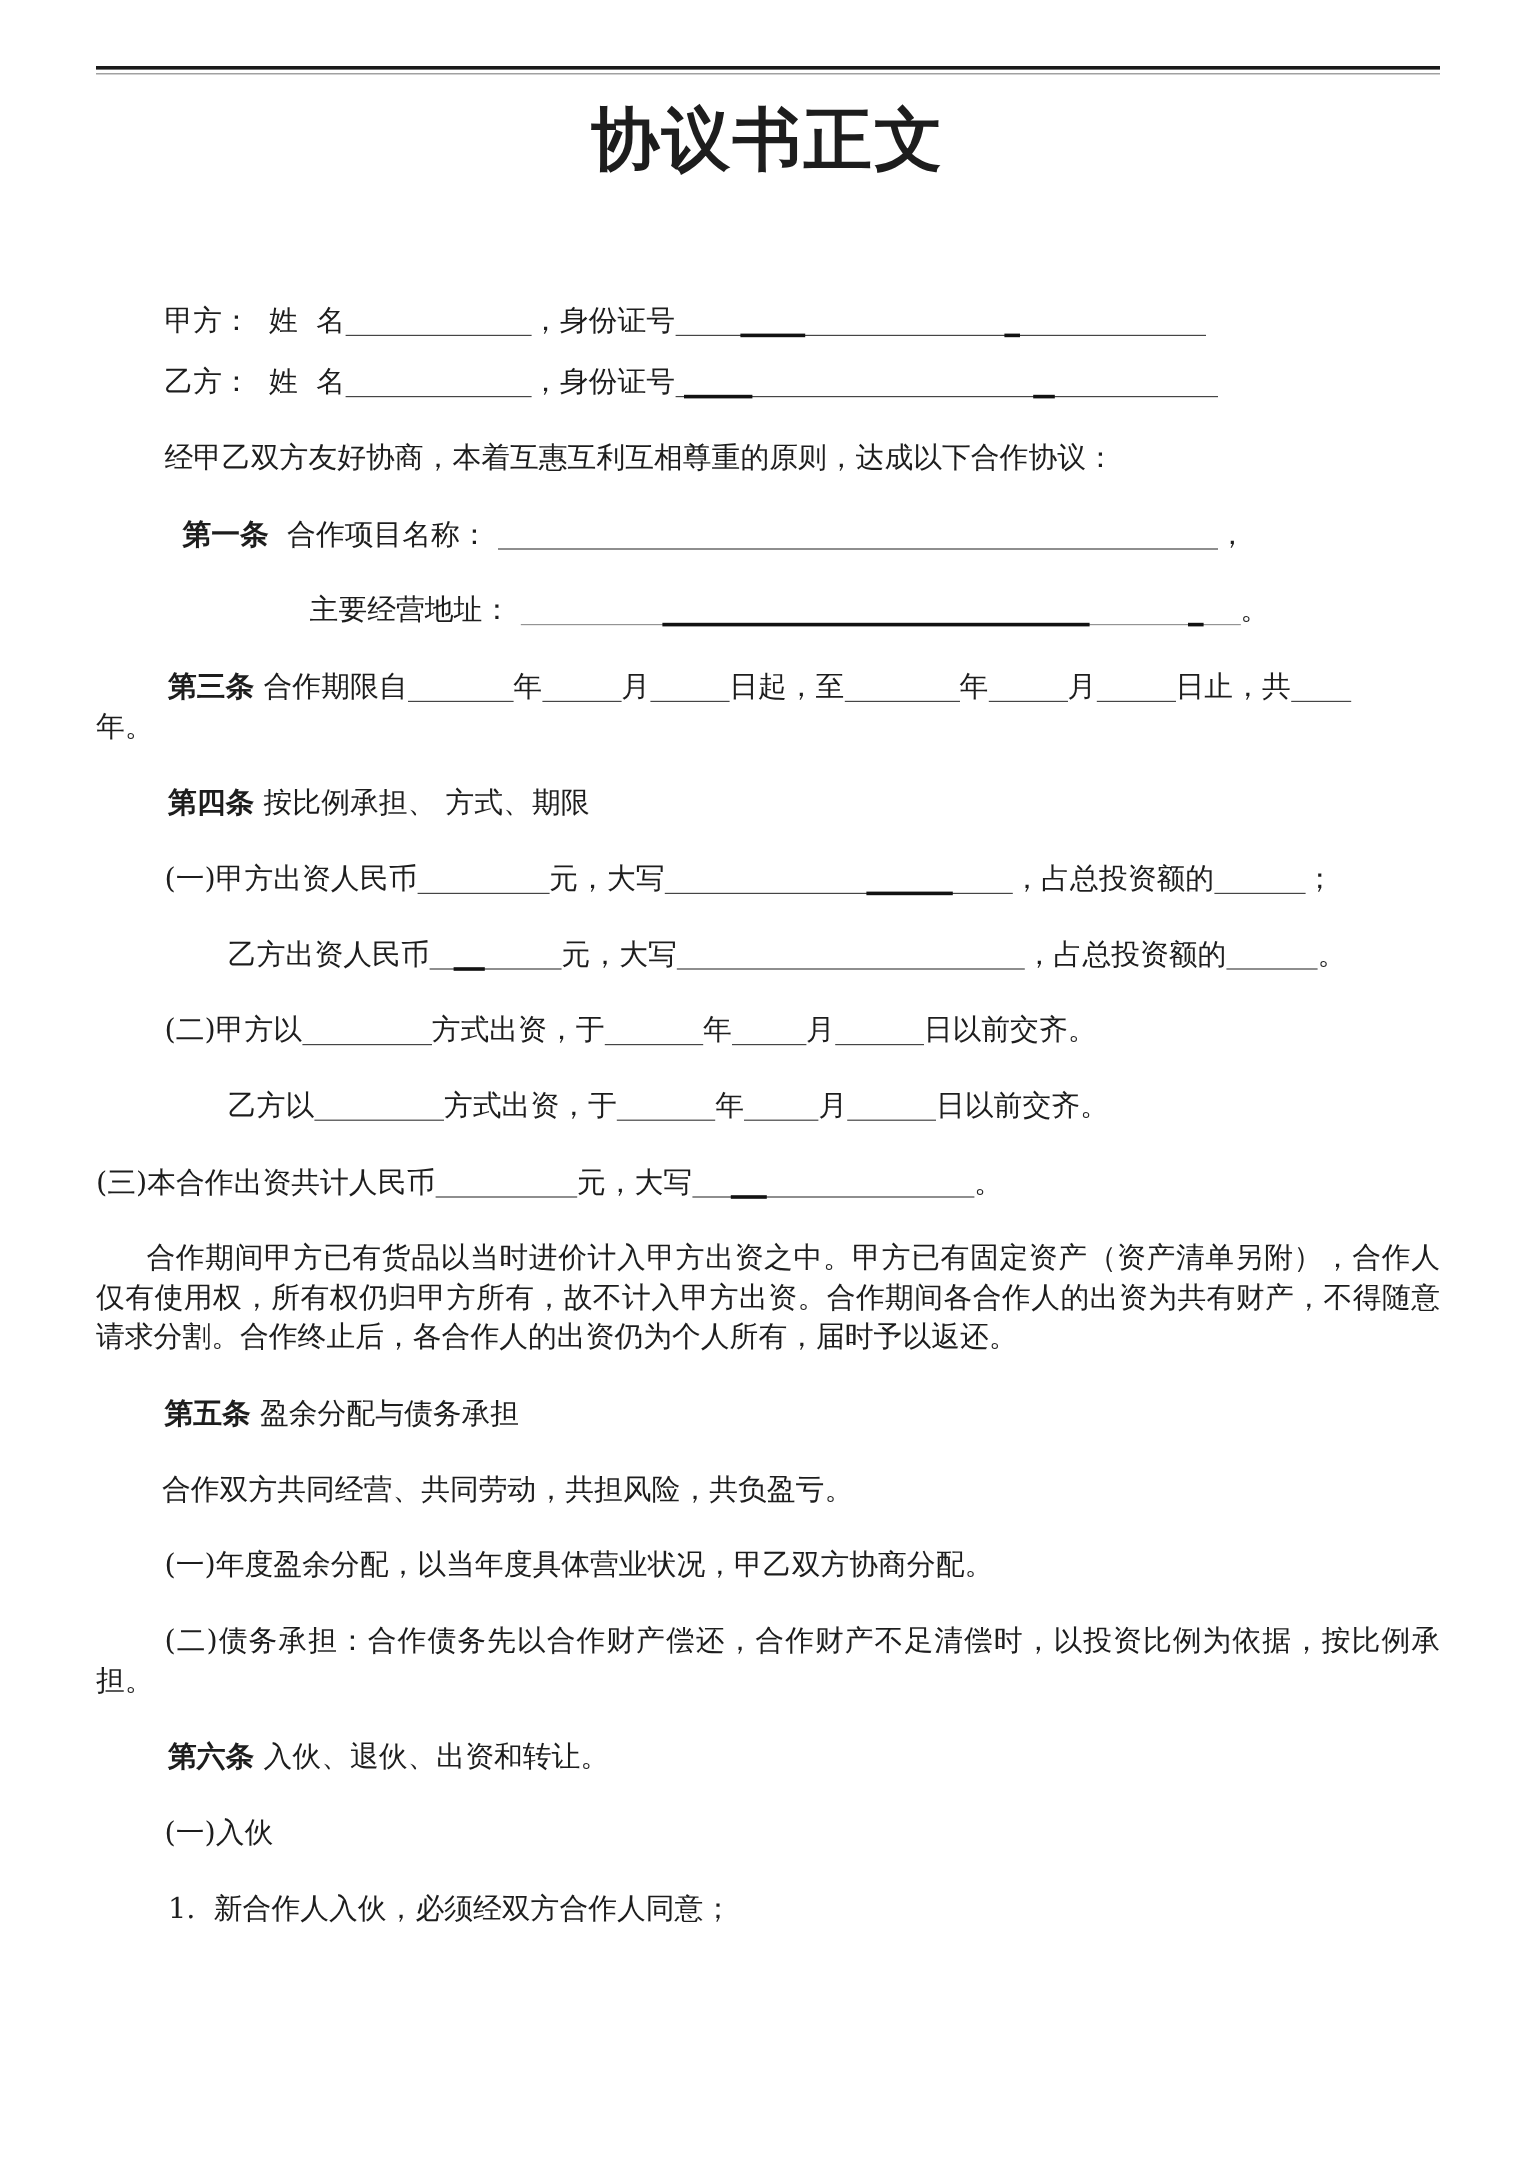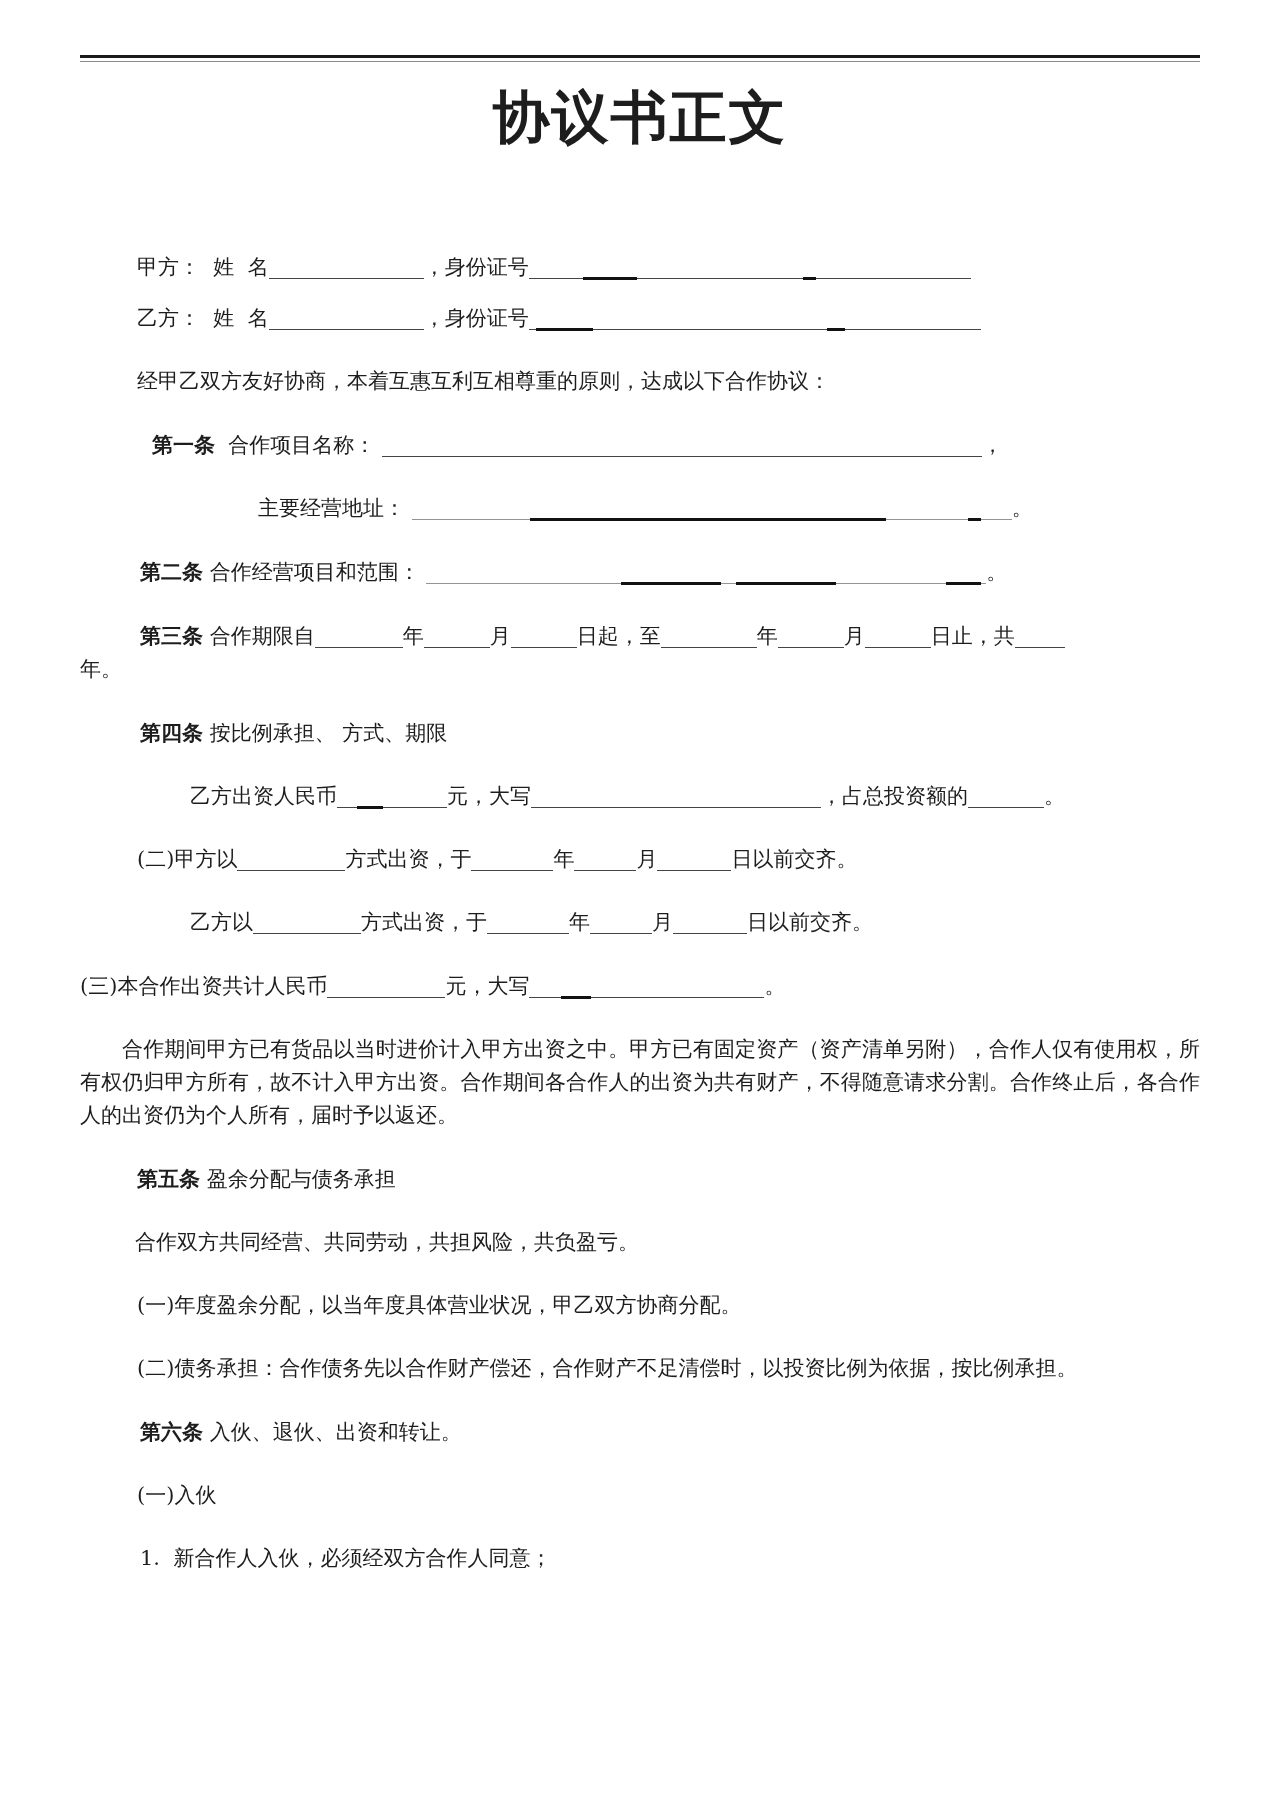--- a/index.html
+++ b/index.html
@@ -19,21 +19,21 @@
   }
   .title {
     text-align:center;
     font-size:57px;
     font-weight:bold;
     line-height:62px;
     margin:24px 0 103px 0;
     letter-spacing:2px;
   }
   .para {
-    font-size:21px;
+    font-size:24px;
     line-height:33px;
     margin:30px 0 0 0;
     white-space:pre-wrap;
     word-break:break-all;
   }
   .para.wrap { text-align:justify; }
   .para.cont { margin-top:0; }
   .seg.bold { font-weight:bold; }
   .blank {
     display:inline-block;
@@ -56,24 +56,24 @@
 
 <div class="sheet">
   <div class="rule"></div>
   <h1 class="title">协议书正文</h1>
   <div>
       <p class="para" style="text-indent: 57px;"><span class="seg">甲方：  姓  名</span><span class="blank" style="width: 155px;"></span><span class="seg">，身份证号</span><span class="blank" style="width: 442px;"><i class="darkseg" style="left: 54px; width: 54px;"></i><i class="darkseg" style="left: 274px; width: 13px;"></i></span></p>
       <p class="para" style="text-indent: 57px; margin-top: 18px;"><span class="seg">乙方：  姓  名</span><span class="blank" style="width: 155px;"></span><span class="seg">，身份证号</span><span class="blank" style="width: 452px;"><i class="darkseg" style="left: 7px; width: 57px;"></i><i class="darkseg" style="left: 298px; width: 18px;"></i></span></p>
       <p class="para" style="text-indent: 57px;"><span class="seg">经甲乙双方友好协商，本着互惠互利互相尊重的原则，达成以下合作协议：</span></p>
       <p class="para" style="text-indent: 72px;"><span class="seg bold">第一条</span><span class="seg">  合作项目名称： </span><span class="blank" style="width: 600px;"></span><span class="seg">，</span></p>
       <p class="para" style="text-indent: 178px;"><span class="seg">主要经营地址： </span><span class="blank light" style="width: 600px;"><i class="darkseg" style="left: 118px; width: 356px;"></i><i class="darkseg" style="left: 556px; width: 13px;"></i></span><span class="seg">。</span></p>
-      <p class="para" style="text-indent: 60px;"><span class="seg bold">第二条</span><span class="seg"> 合作经营项目和范围： </span><span class="blank light" style="width: 560px;"><i class="darkseg" style="left: 195px; width: 100px;"></i><i class="darkseg" style="left: 310px; width: 100px;"></i><i class="darkseg" style="left: 520px; width: 35px;"></i></span><span class="seg">。</span></p>
       <p class="para" style="text-indent: 60px;"><span class="seg bold">第三条</span><span class="seg"> 合作期限自</span><span class="blank" style="width: 88px;"></span><span class="seg">年</span><span class="blank" style="width: 66px;"></span><span class="seg">月</span><span class="blank" style="width: 66px;"></span><span class="seg">日起，至</span><span class="blank" style="width: 96px;"></span><span class="seg">年</span><span class="blank" style="width: 66px;"></span><span class="seg">月</span><span class="blank" style="width: 66px;"></span><span class="seg">日止，共</span><span class="blank" style="width: 50px;"></span></p>
       <p class="para cont" style="text-indent: 0px;"><span class="seg">年。</span></p>
       <p class="para" style="text-indent: 60px;"><span class="seg bold">第四条</span><span class="seg"> 按比例承担、 方式、期限</span></p>
+      <p class="para" style="text-indent: 57px;"><span class="seg">(一)甲方出资人民币</span><span class="blank" style="width: 110px;"></span><span class="seg">元，大写</span><span class="blank" style="width: 290px;"><i class="darkseg" style="left: 168px; width: 72px;"></i></span><span class="seg">，占总投资额的</span><span class="blank" style="width: 76px;"></span><span class="seg">；</span></p>
       <p class="para" style="text-indent: 110px;"><span class="seg">乙方出资人民币</span><span class="blank" style="width: 110px;"><i class="darkseg" style="left: 20px; width: 26px;"></i></span><span class="seg">元，大写</span><span class="blank" style="width: 290px;"></span><span class="seg">，占总投资额的</span><span class="blank" style="width: 76px;"></span><span class="seg">。</span></p>
       <p class="para" style="text-indent: 57px;"><span class="seg">(二)甲方以</span><span class="blank" style="width: 108px;"></span><span class="seg">方式出资，于</span><span class="blank" style="width: 82px;"></span><span class="seg">年</span><span class="blank" style="width: 62px;"></span><span class="seg">月</span><span class="blank" style="width: 74px;"></span><span class="seg">日以前交齐。</span></p>
       <p class="para" style="text-indent: 110px;"><span class="seg">乙方以</span><span class="blank" style="width: 108px;"></span><span class="seg">方式出资，于</span><span class="blank" style="width: 82px;"></span><span class="seg">年</span><span class="blank" style="width: 62px;"></span><span class="seg">月</span><span class="blank" style="width: 74px;"></span><span class="seg">日以前交齐。</span></p>
       <p class="para" style="text-indent: 0px; margin-top: 31px;"><span class="seg">(三)本合作出资共计人民币</span><span class="blank" style="width: 118px;"></span><span class="seg">元，大写</span><span class="blank" style="width: 235px;"><i class="darkseg" style="left: 32px; width: 30px;"></i></span><span class="seg">。</span></p>
       <p class="para wrap" style="text-indent: 42px;"><span class="seg">合作期间甲方已有货品以当时进价计入甲方出资之中。甲方已有固定资产（资产清单另附），合作人仅有使用权，所有权仍归甲方所有，故不计入甲方出资。合作期间各合作人的出资为共有财产，不得随意请求分割。合作终止后，各合作人的出资仍为个人所有，届时予以返还。</span></p>
       <p class="para" style="text-indent: 57px;"><span class="seg bold">第五条</span><span class="seg"> 盈余分配与债务承担</span></p>
       <p class="para" style="text-indent: 55px;"><span class="seg">合作双方共同经营、共同劳动，共担风险，共负盈亏。</span></p>
       <p class="para" style="text-indent: 57px;"><span class="seg">(一)年度盈余分配，以当年度具体营业状况，甲乙双方协商分配。</span></p>
       <p class="para wrap" style="text-indent: 57px;"><span class="seg">(二)债务承担：合作债务先以合作财产偿还，合作财产不足清偿时，以投资比例为依据，按比例承担。</span></p>
       <p class="para" style="text-indent: 60px;"><span class="seg bold">第六条</span><span class="seg"> 入伙、退伙、出资和转让。</span></p>

